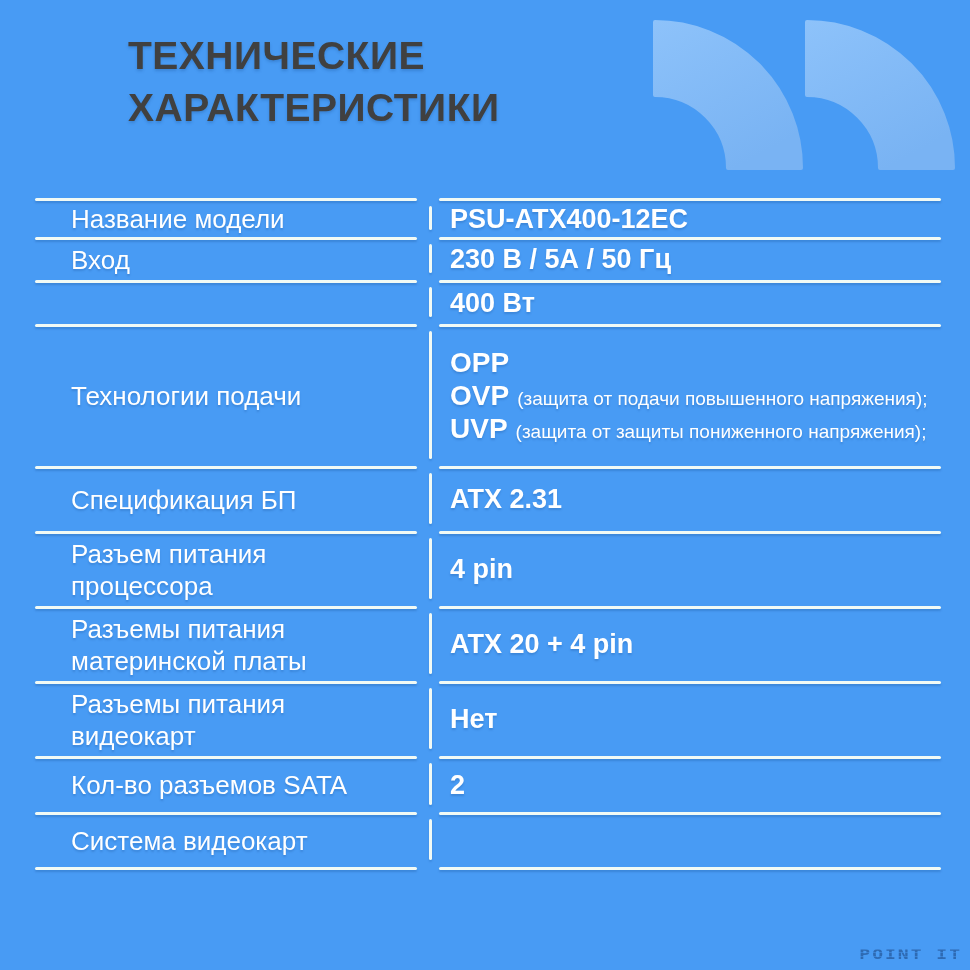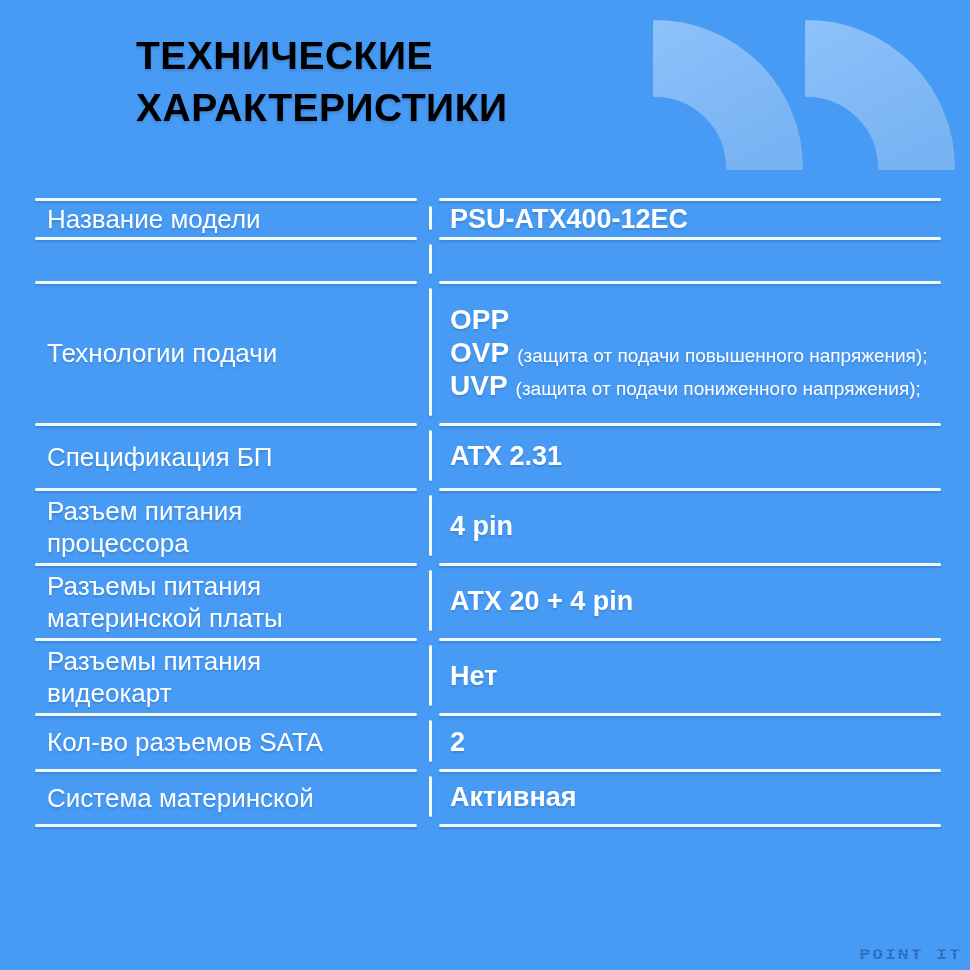--- a/index.html
+++ b/index.html
@@ -9,27 +9,27 @@
     height: 970px;
     background: #489BF4;
     overflow: hidden;
     font-family: "Liberation Sans", sans-serif;
     color: #ffffff;
   }
 
   
   .title {
     position: absolute;
-    left: 136px;
+    left: 128px;
     top: 30px;
     font-size: 39px;
     line-height: 52px;
     font-weight: bold;
     letter-spacing: 0.5px;
-    color: #000000;
+    color: #404040;
     text-shadow: 0 2px 3px rgba(23, 74, 145, 0.28);
   }
   .quotes {
     position: absolute;
     top: 20px;
     left: 653px;
     width: 300px;
     height: 150px;
   }
   .quotes svg { position: absolute; top: 0; }
@@ -66,21 +66,21 @@
     top: 6px;
     bottom: 8px;
     width: 3px;
     background: #F1FAF5;
     border-radius: 2px;
     box-shadow: 0 2px 2px rgba(21, 71, 138, 0.2);
   }
 
   .lbl {
     position: absolute;
-    left: 12px;
+    left: 36px;
     top: 0;
     bottom: 0;
     width: 362px;
     display: flex;
     align-items: center;
     font-size: 26px;
     line-height: 32px;
     white-space: pre-line;
     text-shadow: 0 2px 2px rgba(23, 74, 145, 0.25);
   }
@@ -155,41 +155,49 @@
     <div class="hl top-r"></div>
 
     <div class="row h38">
       <div class="lbl">Название модели</div>
       <div class="vd"></div>
       <div class="val">PSU-ATX400-12EC</div>
       <div class="hl hl-l"></div>
       <div class="hl hl-r"></div>
     </div>
 
+    <div class="row h43">
+      <div class="lbl">Вход</div>
+      <div class="vd"></div>
+      <div class="val">230 В / 5А / 50 Гц</div>
+      <div class="hl hl-l"></div>
+      <div class="hl hl-r"></div>
+    </div>
 
     <div class="row h44">
       <div class="vd"></div>
+      <div class="val">400 Вт</div>
       <div class="hl hl-l"></div>
       <div class="hl hl-r"></div>
     </div>
 
     <div class="row h142">
       <div class="lbl">Технологии подачи</div>
       <div class="vd"></div>
       <div class="val val-multi">
         <div class="vline">
           <span class="acr">OPP</span>
         </div>
         <div class="vline">
           <span class="acr">OVP</span>
           <span class="desc">(защита от подачи повышенного напряжения);</span>
         </div>
         <div class="vline">
           <span class="acr">UVP</span>
-          <span class="desc">(защита от подачи пониженного напряжения);</span>
+          <span class="desc">(защита от защиты пониженного напряжения);</span>
         </div>
       </div>
       <div class="hl hl-l"></div>
       <div class="hl hl-r"></div>
     </div>
 
     <div class="row h65">
       <div class="lbl">Спецификация БП</div>
       <div class="vd"></div>
       <div class="val">ATX 2.31</div>
@@ -227,23 +235,22 @@
 
     <div class="row h56">
       <div class="lbl">Кол-во разъемов SATA</div>
       <div class="vd"></div>
       <div class="val">2</div>
       <div class="hl hl-l"></div>
       <div class="hl hl-r"></div>
     </div>
 
     <div class="row h55">
-      <div class="lbl">Система материнской</div>
-      <div class="vd"></div>
-      <div class="val">Активная</div>
+      <div class="lbl">Система видеокарт</div>
+      <div class="vd"></div>
       <div class="hl hl-l"></div>
       <div class="hl hl-r"></div>
     </div>
   </div>
 
   <div class="watermark">POINT IT</div>
 
 </div>
 
 </body></html>

